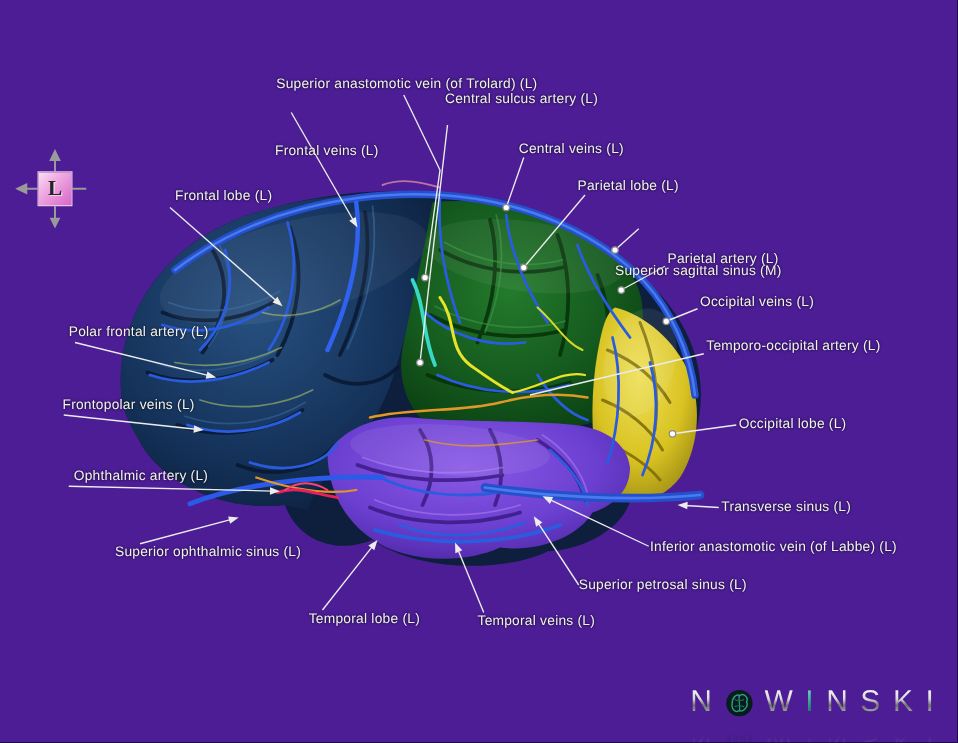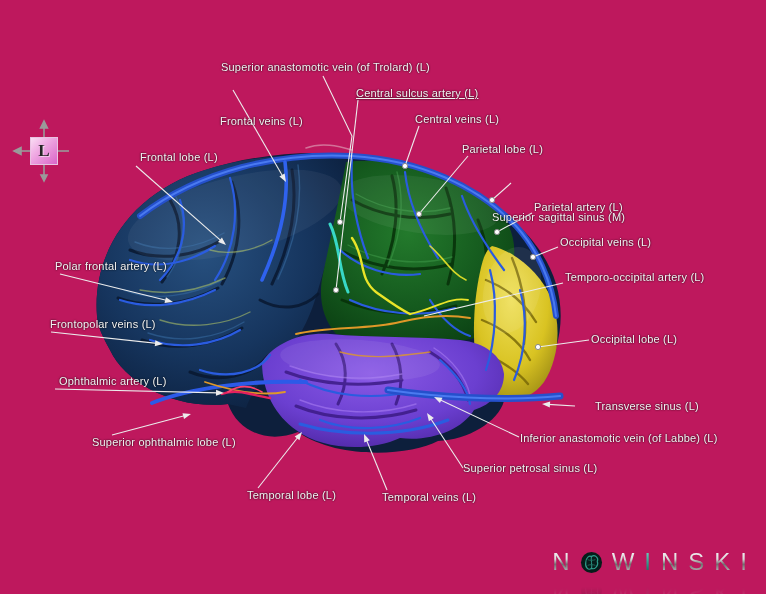--- a/index.html
+++ b/index.html
@@ -1,17 +1,17 @@
 <!DOCTYPE html>
 <html><head>
 <meta charset="utf-8">
 <style>
   html,body{margin:0;padding:0;background:#000;}
   #stage{
-    position:relative;width:766px;height:594px;background:#be185d;overflow:hidden;
+    position:relative;width:766px;height:594px;background:#4c1d95;overflow:hidden;
     font-family:"Liberation Sans",sans-serif;
   }
   #brain-svg{position:absolute;left:0;top:0;}
   #overlay{position:absolute;left:0;top:0;pointer-events:none;}
   #labels{position:absolute;left:0;top:0;width:100%;height:100%;pointer-events:none;}
   .lbl{
     position:absolute;color:#f2f2f2;font-size:11px;line-height:12px;
     white-space:nowrap;letter-spacing:.2px;text-shadow:0 0 2px #000;
   }
   .leader{fill:none;stroke:#ececec;stroke-width:1.1;}
@@ -284,34 +284,34 @@
       </g>
       <g>
         <polyline points="136,166 221.49075282447814,241.0418830348197" class="leader"></polyline>
         <polygon points="226,245 221.96672891522766,237.467887125332 218.00861195004737,241.97713430085386" class="ah"></polygon>
       </g>
     </svg>
 
   <div id="labels">
       <div class="lbl" style="left: 221px; top: 61px;">Superior anastomotic vein (of Trolard) (L)</div>
       <div class="lbl" style="left: 220px; top: 75px; margin-top: 40px;">Frontal veins (L)</div>
-      <div class="lbl" style="left: 356px; top: 87px; text-decoration: underline;">Central sulcus artery (L)</div>
+      <div class="lbl" style="left: 356px; top: 73px;">Central sulcus artery (L)</div>
       <div class="lbl" style="left: 415px; top: 113px;">Central veins (L)</div>
       <div class="lbl" style="left: 462px; top: 143px;">Parietal lobe (L)</div>
       <div class="lbl" style="left: 492px; top: 171px; margin-top: 40px;">Superior sagittal sinus (M)</div>
       <div class="lbl" style="left: 534px; top: 201px;">Parietal artery (L)</div>
       <div class="lbl" style="left: 560px; top: 236px;">Occipital veins (L)</div>
       <div class="lbl" style="left: 565px; top: 271px;">Temporo-occipital artery (L)</div>
       <div class="lbl" style="left: 591px; top: 333px;">Occipital lobe (L)</div>
-      <div class="lbl" style="left: 595px; top: 400px;">Transverse sinus (L)</div>
+      <div class="lbl" style="left: 577px; top: 400px;">Transverse sinus (L)</div>
       <div class="lbl" style="left: 520px; top: 432px;">Inferior anastomotic vein (of Labbe) (L)</div>
       <div class="lbl" style="left: 463px; top: 462px; text-align: center;">Superior petrosal sinus (L)</div>
       <div class="lbl" style="left: 382px; top: 491px;">Temporal veins (L)</div>
       <div class="lbl" style="left: 247px; top: 489px;">Temporal lobe (L)</div>
-      <div class="lbl" style="left: 92px; top: 436px;">Superior ophthalmic lobe (L)</div>
+      <div class="lbl" style="left: 92px; top: 436px;">Superior ophthalmic sinus (L)</div>
       <div class="lbl" style="left: 59px; top: 375px;">Ophthalmic artery (L)</div>
       <div class="lbl" style="left: 50px; top: 318px;">Frontopolar veins (L)</div>
       <div class="lbl" style="left: 55px; top: 260px;">Polar frontal artery (L)</div>
       <div class="lbl" style="left: 140px; top: 151px;">Frontal lobe (L)</div>
     </div>
 
   <div id="orient">
     <svg width="62" height="64" viewBox="0 0 62 64">
       <g stroke="#9a9a9a" stroke-width="1.6" fill="#9a9a9a">
         <line x1="32" y1="18" x2="32" y2="6"></line>

